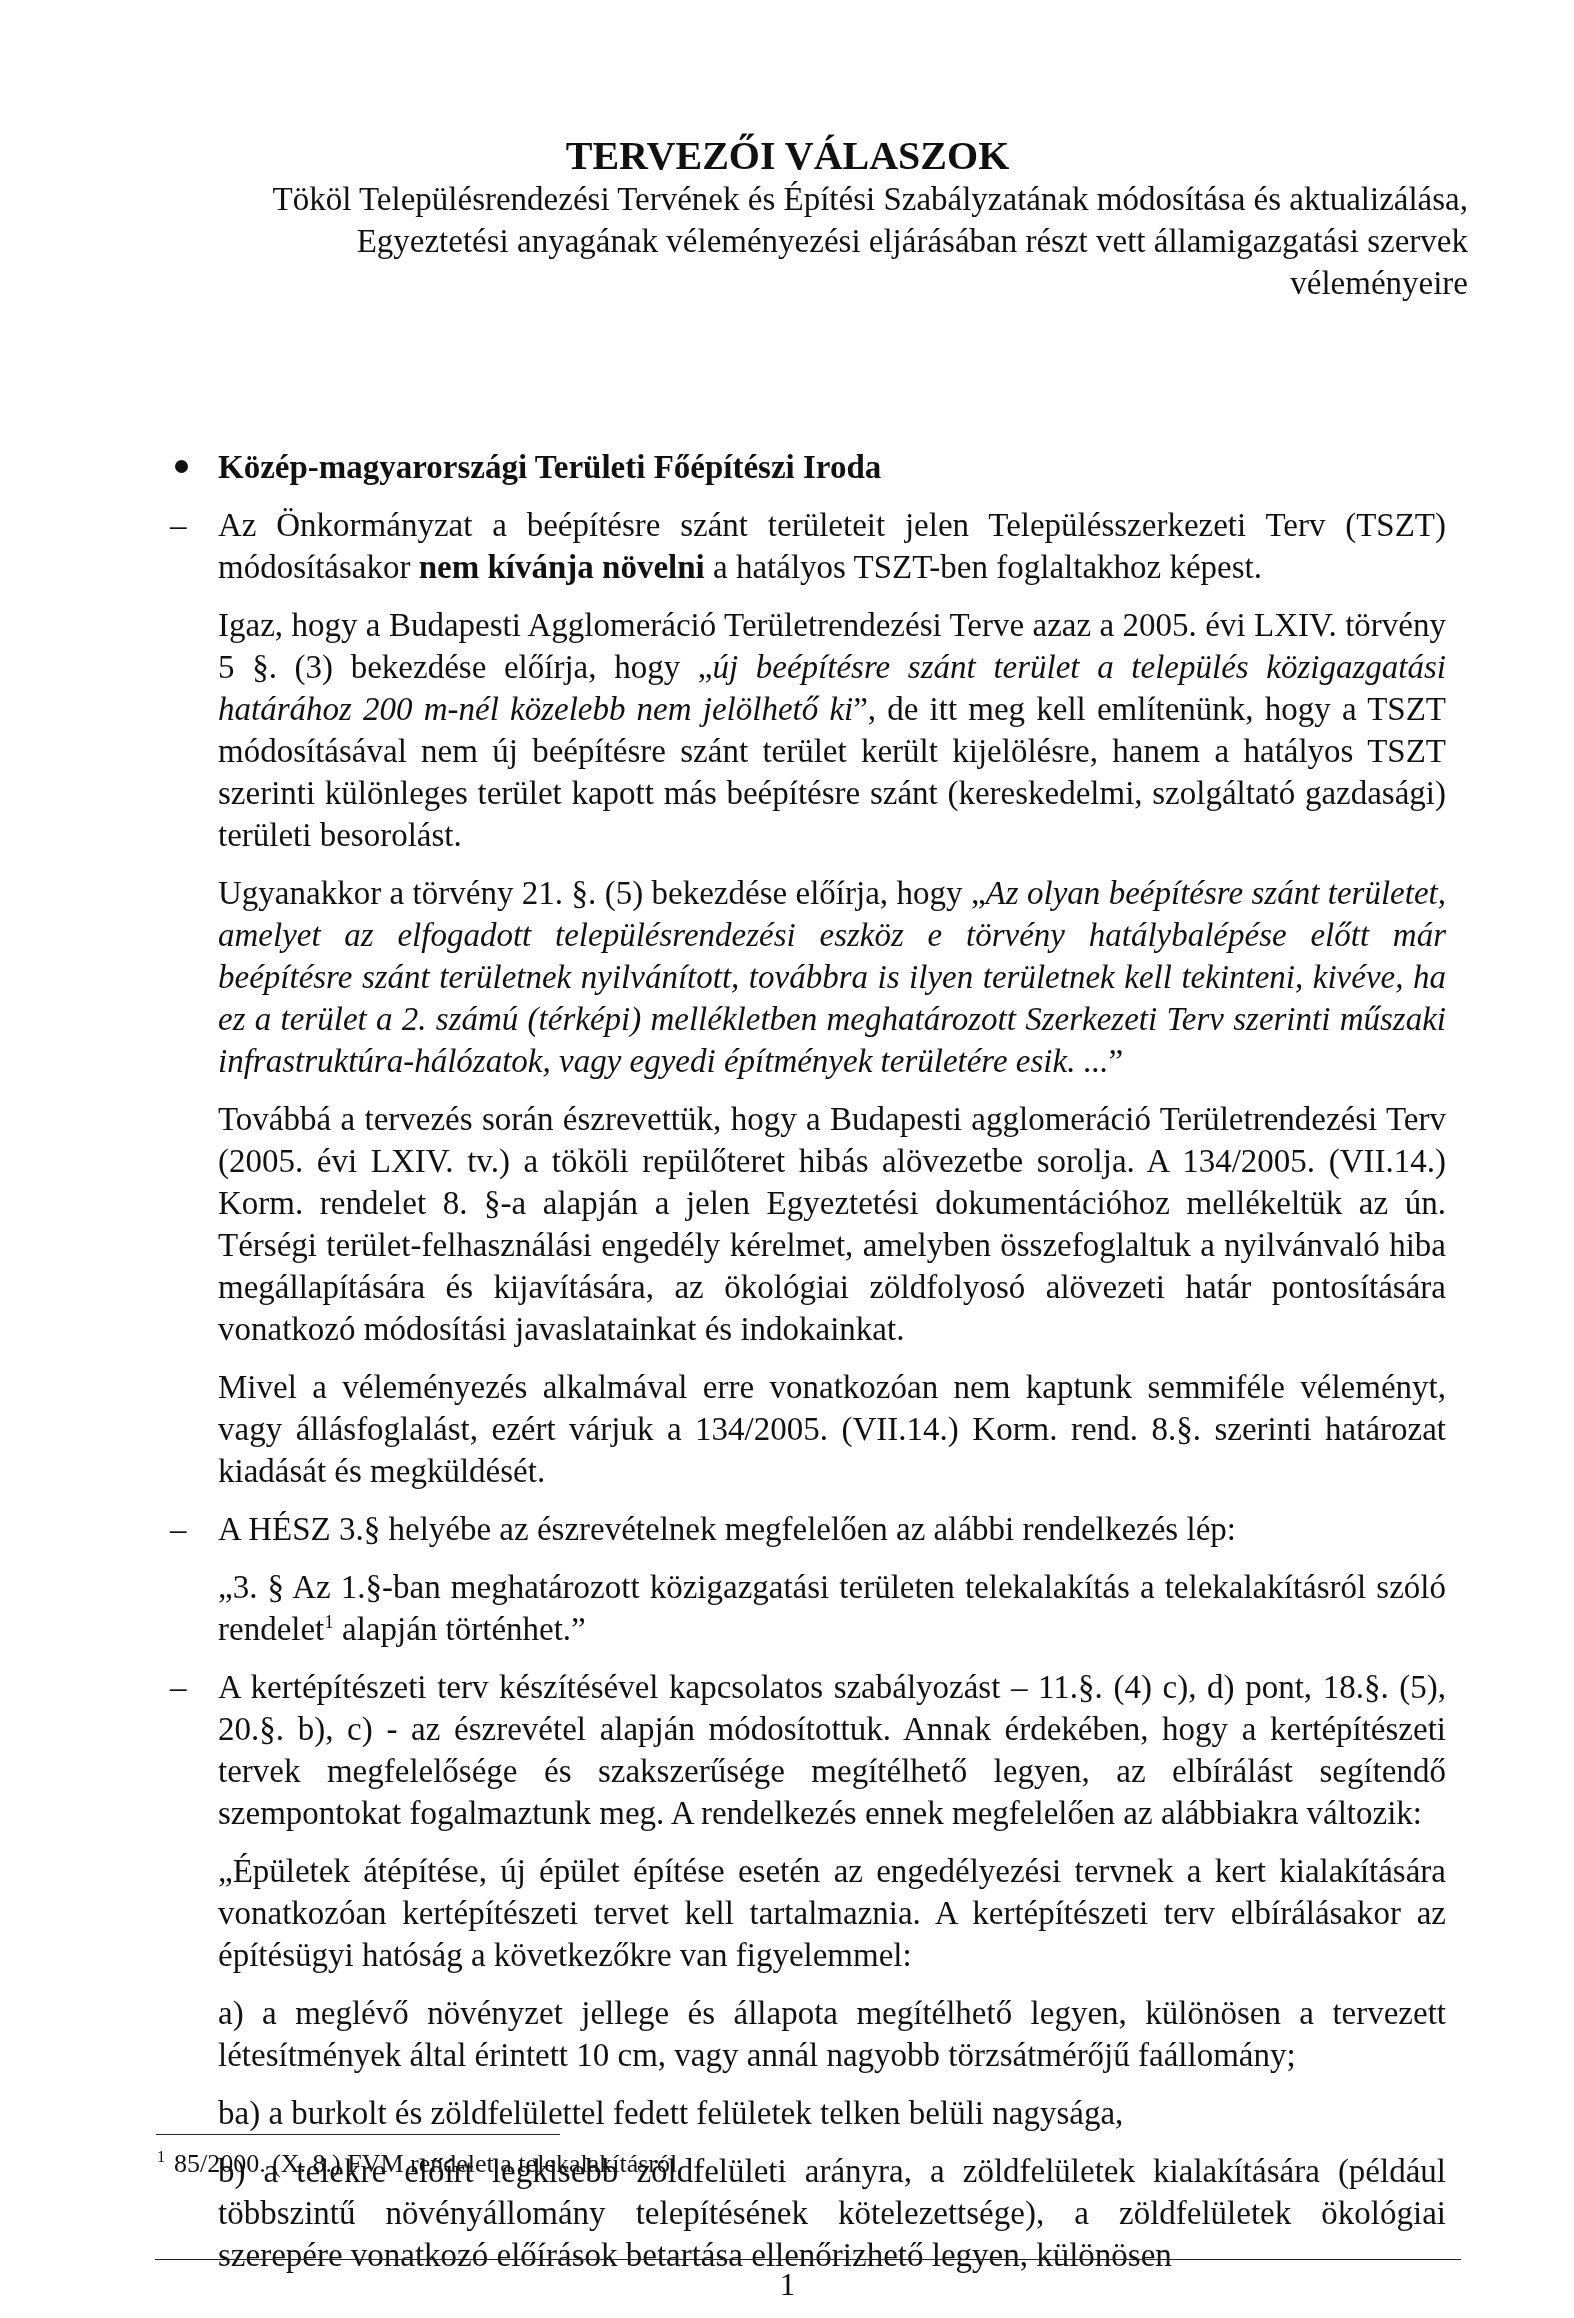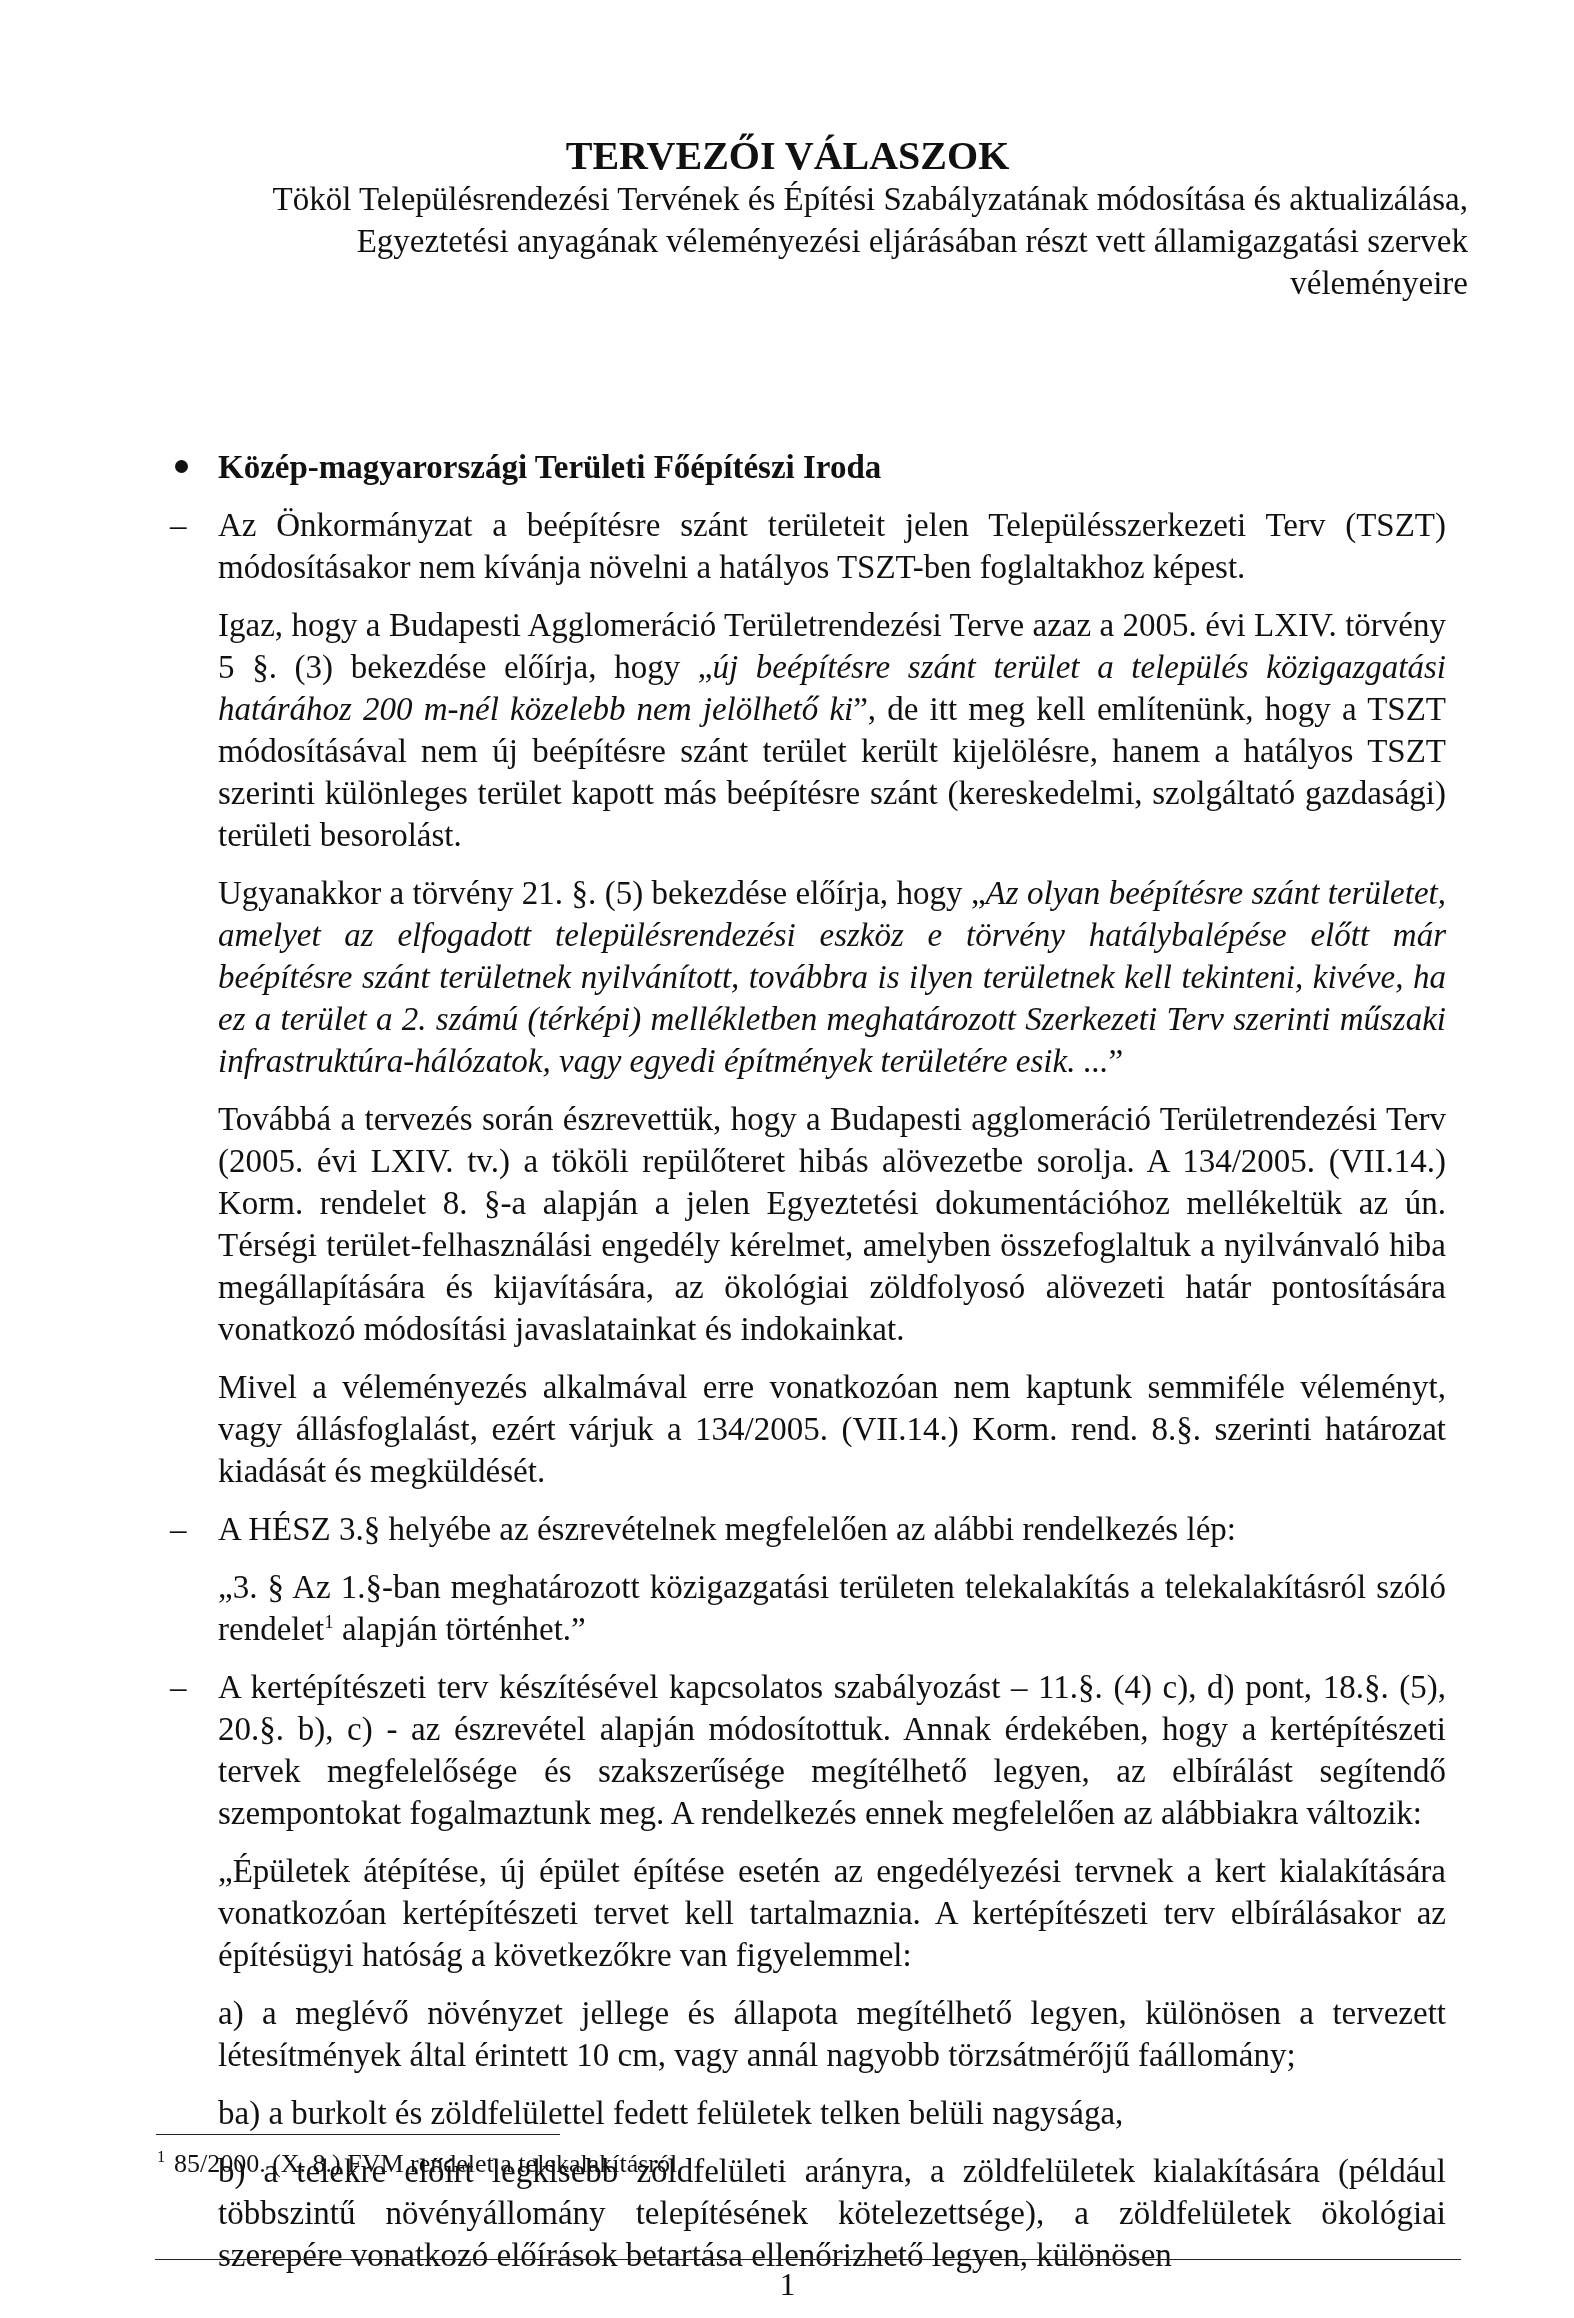--- a/index.html
+++ b/index.html
@@ -26,21 +26,21 @@
   .para { position: relative; text-align: justify; margin: 16px; }
   .para.last-left { text-align-last: left; }
   .marker {
     position: absolute; left: -48px; top: 0; width: 35px; text-align: left;
   }
   .bullet-dot {
     position: absolute; left: -43px; top: 14px; width: 13px; height: 13px;
     border-radius: 50%; background: #111;
   }
   .heading { font-weight: bold; }
-  b { font-weight: normal; }
+  b { font-weight: bold; }
   i { font-style: italic; }
   sup { font-size: 19px; line-height: 0; vertical-align: super; }
 
   .fn-rule {
     position: absolute; left: 156px; top: 2134px; width: 404px; height: 0;
     border-top: 1.7px solid #222;
   }
   .footnote {
     position: absolute; left: 157px; top: 2148px;
     font-size: 26px; line-height: 31px;

